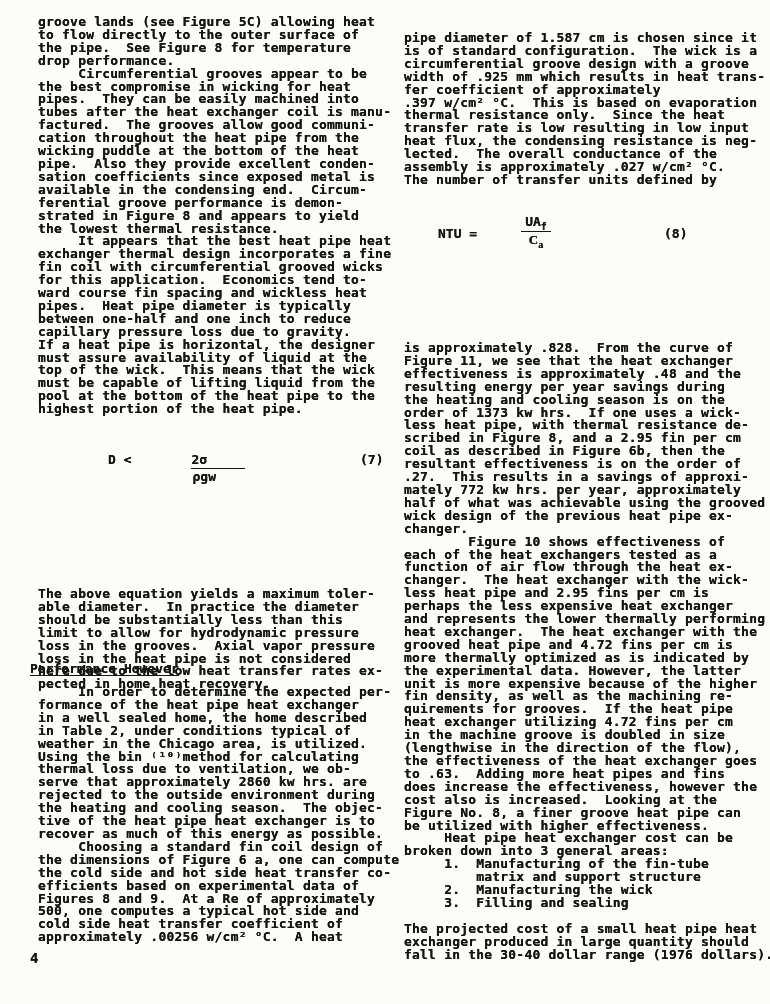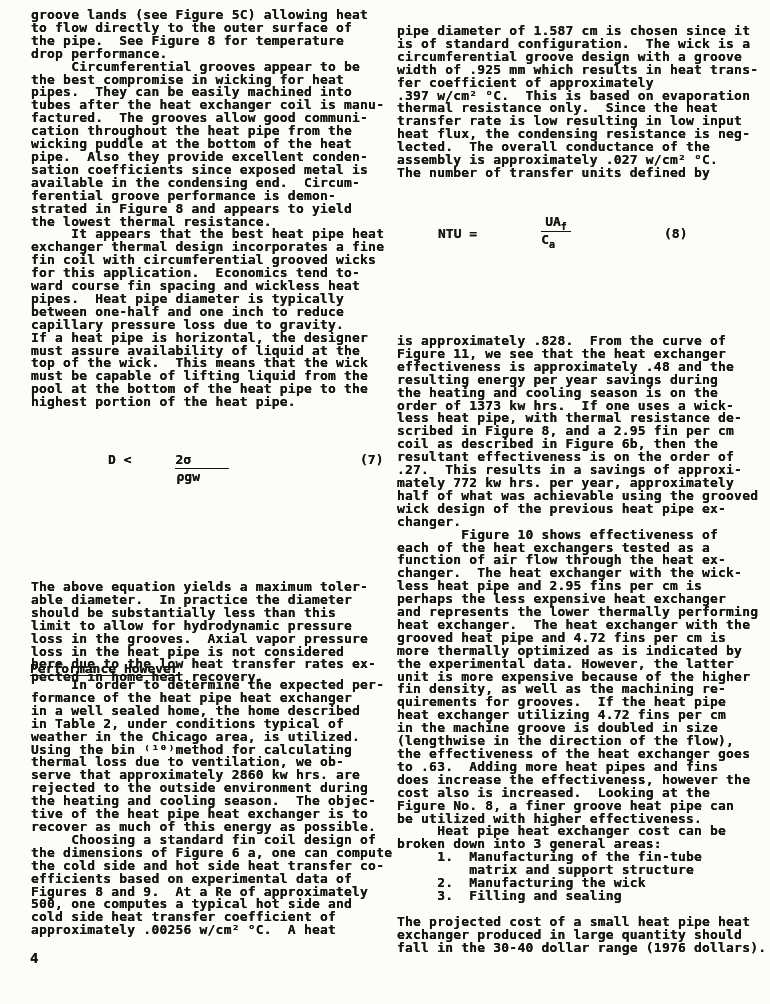--- a/index.html
+++ b/index.html
@@ -16,42 +16,42 @@
     color:#171513;
     font-weight:700;
     font-size:13px;
     line-height:12.9px;
     text-shadow:0 0 .45px currentColor;
   }
   .col{position:absolute;top:0;height:100%;}
   .col.left{left:30px;width:352px;}
   .col.right{left:396px;width:352px;}
   pre.block{
-    position:absolute;left:0;margin:1px;
+    position:absolute;left:0;margin:8px;
     font:inherit;white-space:pre;letter-spacing:.2px;
   }
   .heading{position:absolute;left:0;text-decoration:underline;text-underline-offset:2px;}
   
   .equation{position:absolute;display:flex;align-items:flex-start;gap:44px;}
   .eq-lhs{display:inline-block;}
   .frac{display:inline-block;vertical-align:top;}
   .frac .num{display:block;border-bottom:1.6px solid #171513;padding-bottom:1px;}
   .frac .den{display:block;padding-top:2px;}
   .eq-label{position:absolute;top:0;}
   .sub{font-size:10px;position:relative;top:4px;letter-spacing:0;}
   .eq7{left:78px;top:454px;width:274px;}
-  .eq7 .frac{margin-left:0;}
+  .eq7 .frac{margin-left:16px;}
   .eq7 .num{padding-right:38px;}
   .eq7 .den{padding-left:1px;}
   .eq7 .eq-label{left:252px;}
   .eq8{left:42px;top:216px;width:240px;}
   .eq8 .eq-lhs{margin-top:12px;}
-  .eq8 .frac{margin-left:20px;}
+  .eq8 .frac{}
   .eq8 .num{padding:0 4px 1px 4px;}
-  .eq8 .den{text-align:left;}
+  .eq8 .den{text-align:center;font-family:Liberation Serif, serif;}
   .eq8 .eq-label{left:226px;top:12px;}
   .page-number{position:absolute;left:30px;top:952px;font-size:14px;}
 </style>
 </head>
 <body>
 
 <div class="page">
 
   <div class="col left">
     <pre class="block" style="top:8px">groove lands (see Figure 5C) allowing heat

